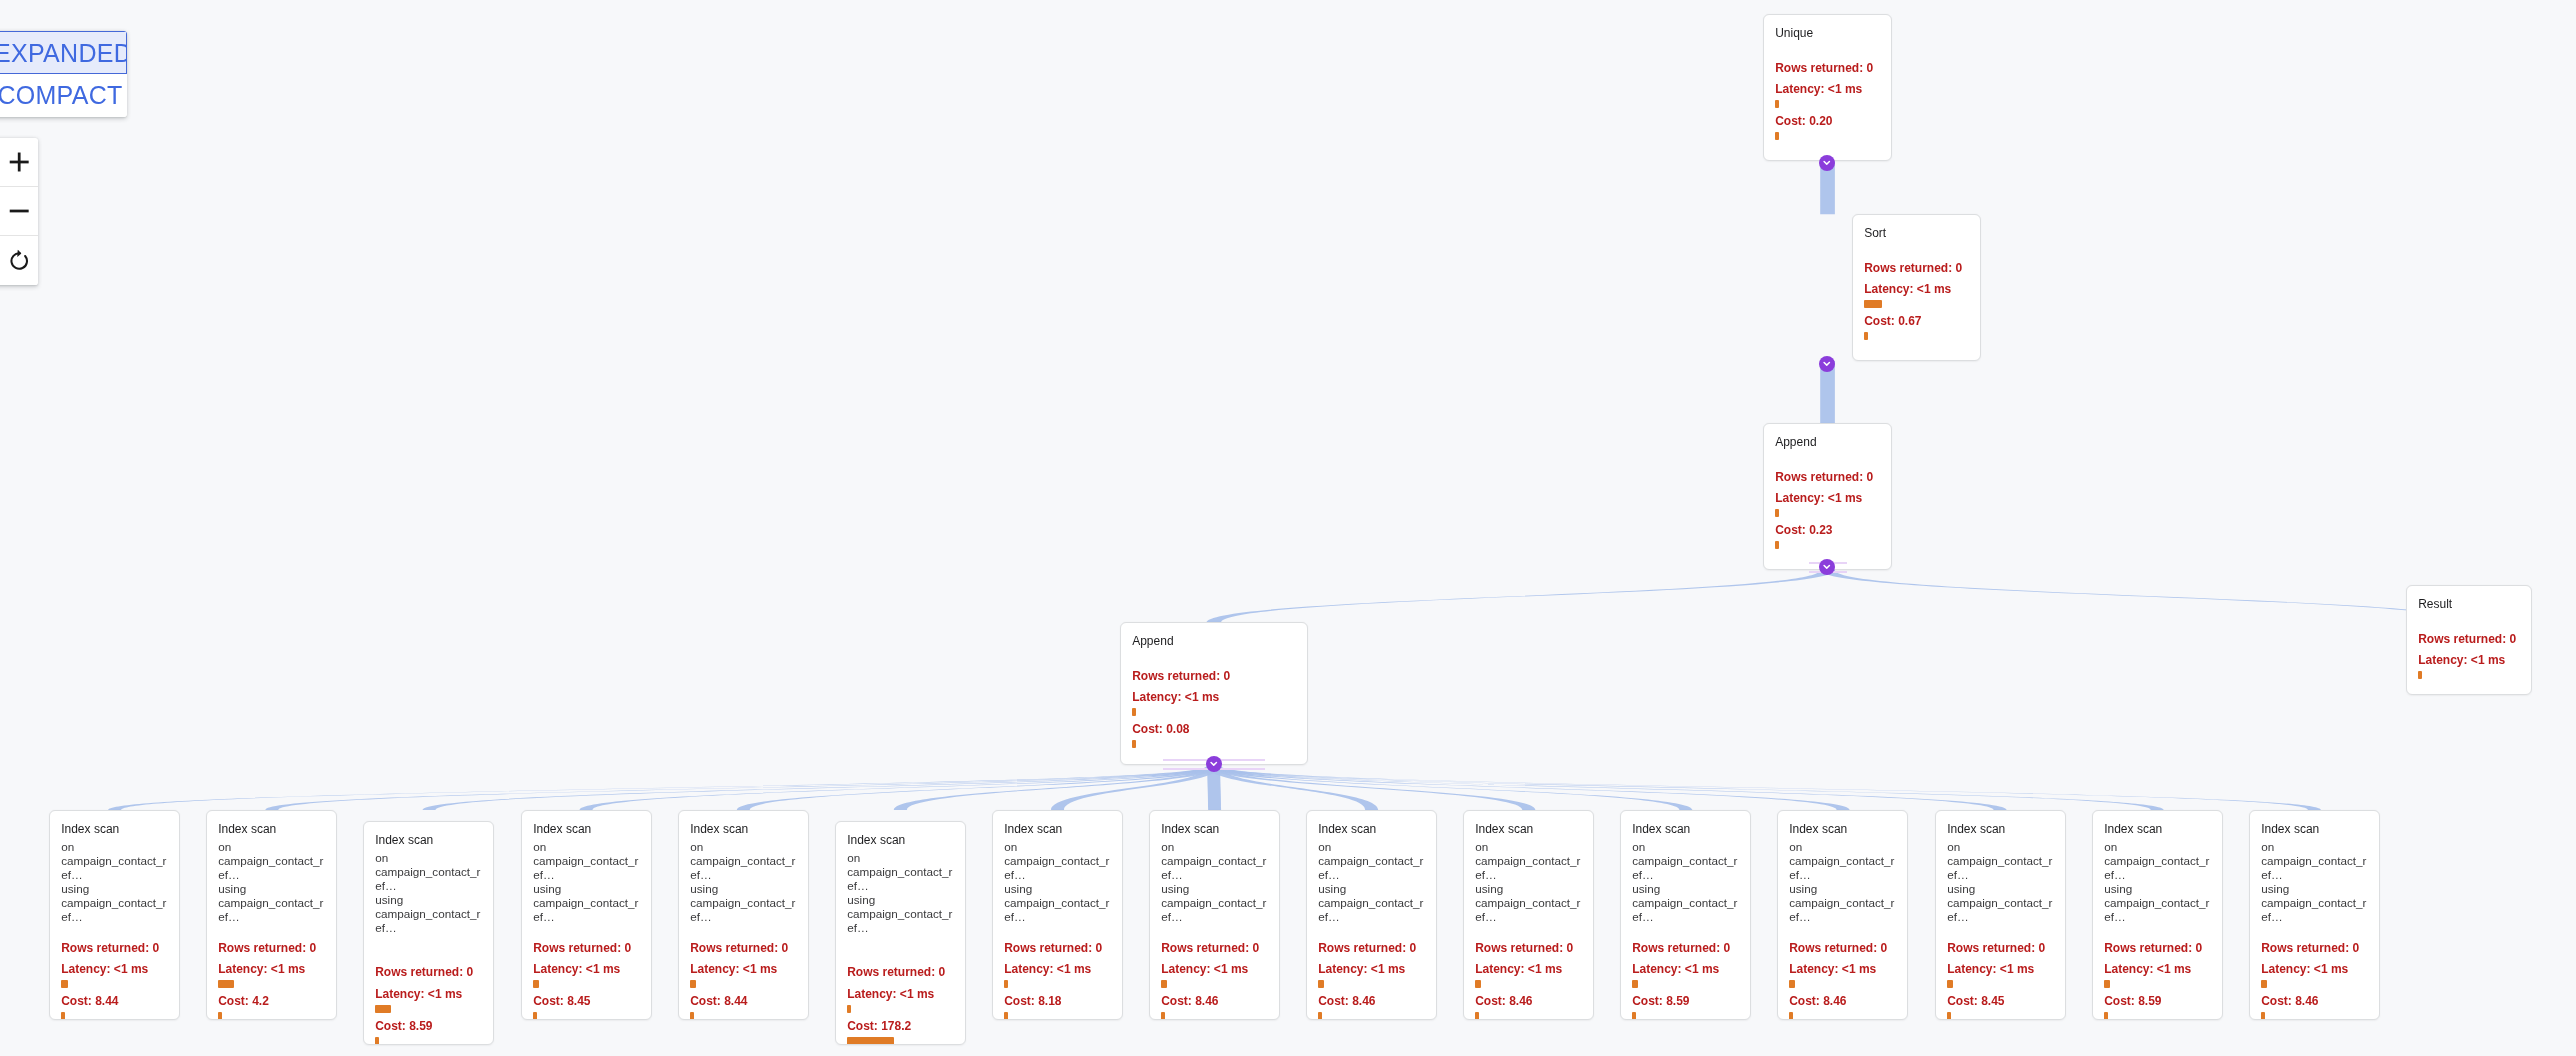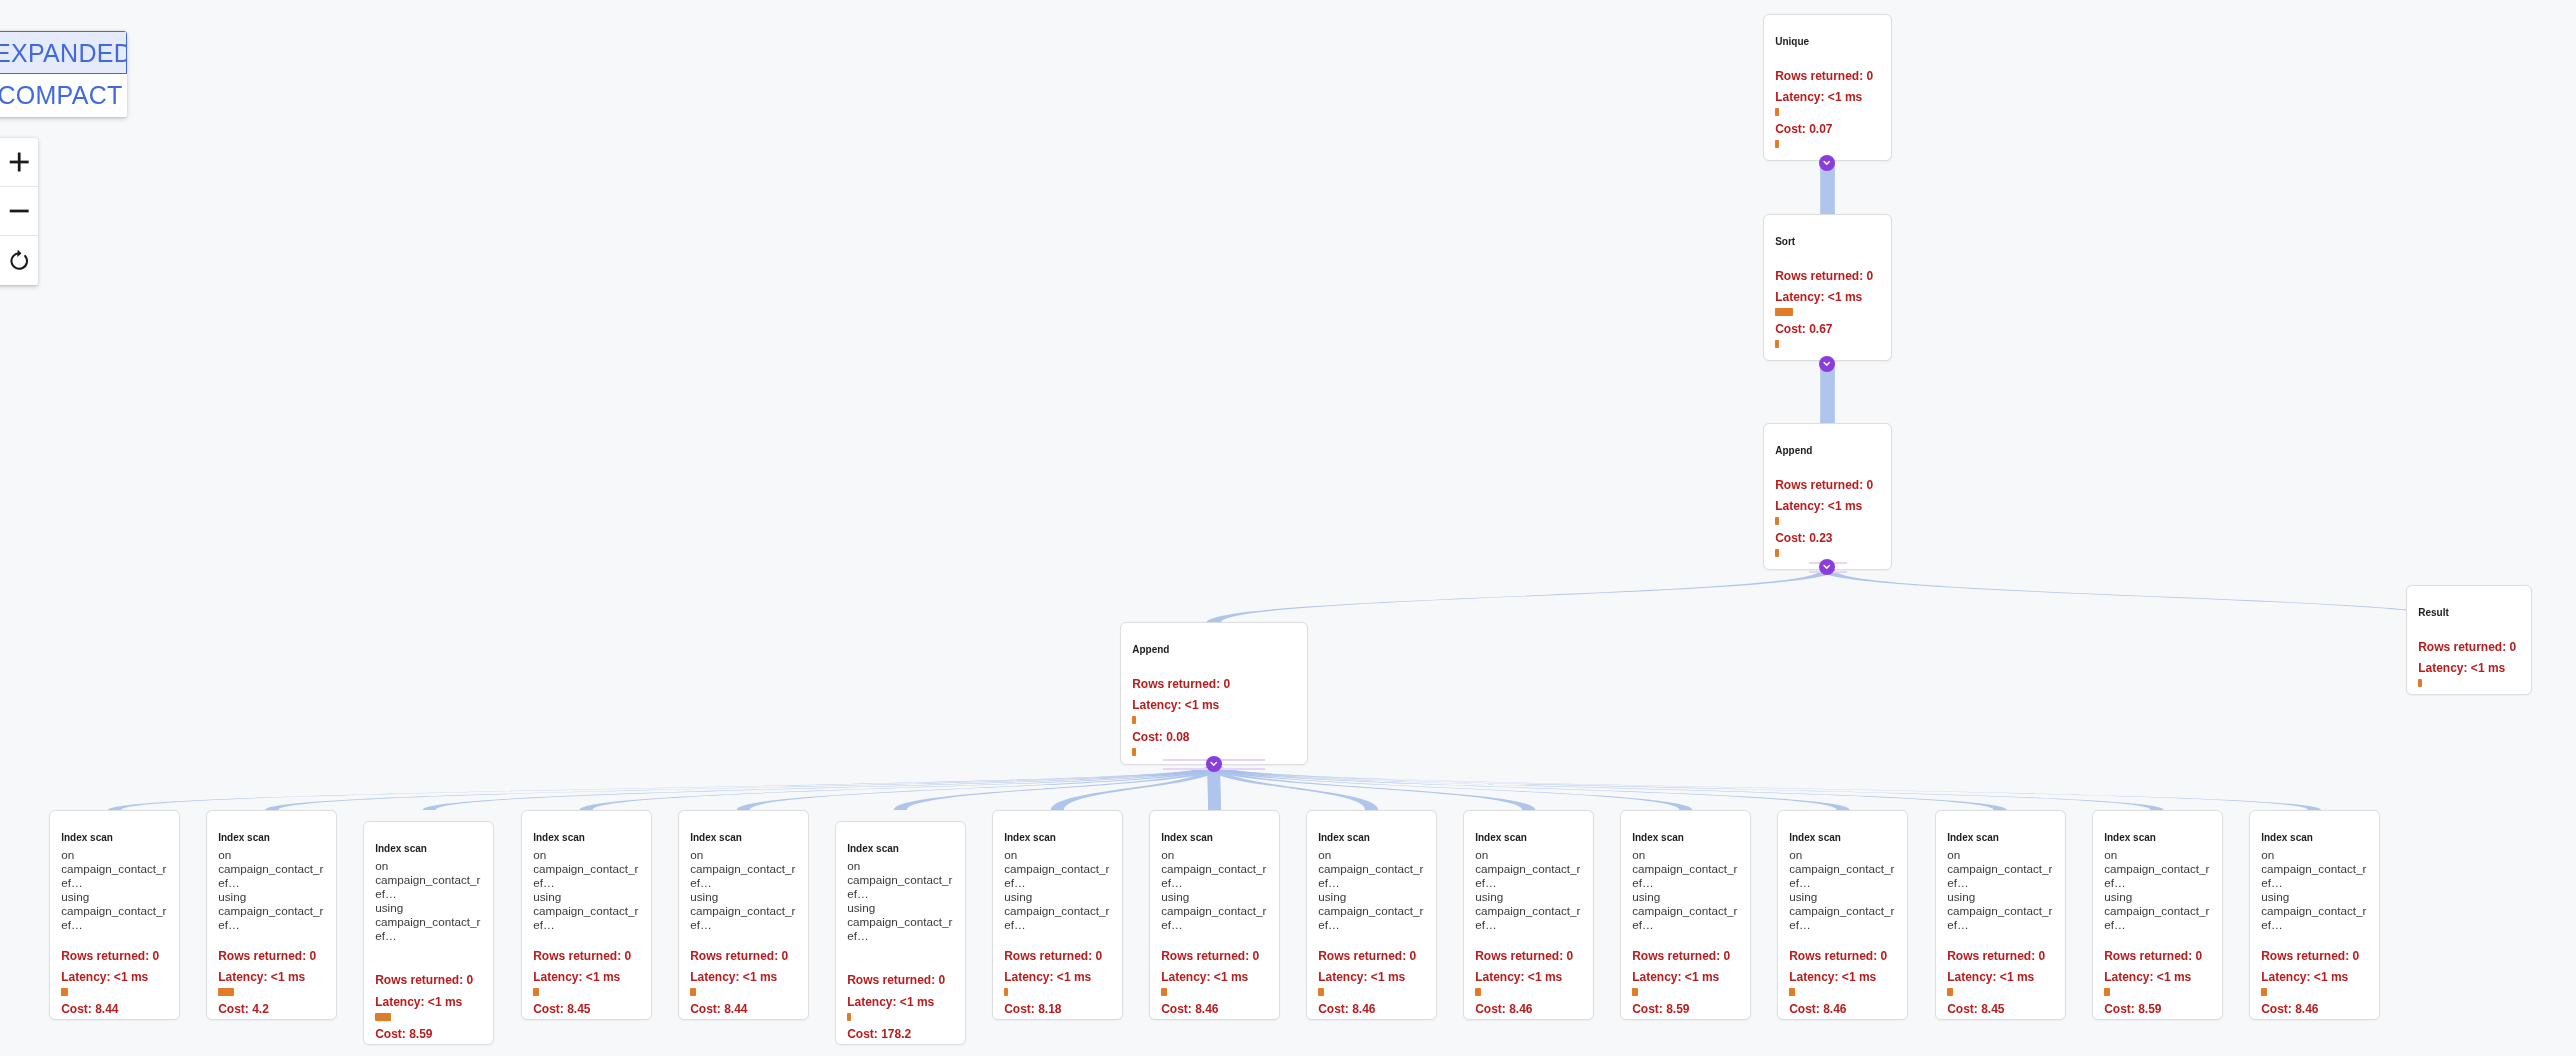--- a/index.html
+++ b/index.html
@@ -89,26 +89,25 @@
     position: absolute;
     background: #ffffff;
     border: 0.9px solid #dcdee0;
     border-radius: 6px;
     box-shadow: 0 0.9px 1.7px rgba(0,0,0,.05);
     z-index: 20;
     padding: 10.4px 11.2px 8.6px 11.2px;
     overflow: hidden;
   }
   .node-title {
-    font-size: 10px;
-    font-weight: bold;
+    font-size: 12px;
+    font-weight: normal;
     color: #1d1d1f;
     line-height: 17.3px;
     margin-bottom: 1.7px;
-    margin-top: 8px;
   }
   .node-sub {
     font-size: 11.7px;
     color: #3a3a3c;
     line-height: 14px;
     word-break: break-all;
   }
   .node-spacer { height: 15.5px; }
   .node-spacer.tall { height: 29px; }
   .stat-line {
@@ -176,24 +175,24 @@
       <path d="M1398.5,887 C1398.5,912.5 2673.5,912.5 2673.5,938 L2688.5,938 C2688.5,912.5 1413.5,912.5 1413.5,887 Z" fill="#a8c0ea" opacity="0.92"></path>
     </svg>
 
   <div id="nodes-layer">
       <div class="node" style="left: 1763px; top: 14px; width: 129px; height: 147px;">
         <div class="node-title">Unique</div>
         <div class="node-spacer"></div>
         <div class="stat-line first">Rows returned: 0</div>
         <div class="stat-line">Latency: &lt;1 ms</div>
         <div class="bar" style="width:3.5px"></div>
-        <div class="stat-line">Cost: 0.07</div>
-        <div class="bar" style="width:3.5px"></div>
-      </div>
-      <div class="node" style="left: 1763px; top: 214px; width: 129px; height: 147px;">
+        <div class="stat-line">Cost: 0.20</div>
+        <div class="bar" style="width:3.5px"></div>
+      </div>
+      <div class="node" style="left: 1852px; top: 214px; width: 129px; height: 147px;">
         <div class="node-title">Sort</div>
         <div class="node-spacer"></div>
         <div class="stat-line first">Rows returned: 0</div>
         <div class="stat-line">Latency: &lt;1 ms</div>
         <div class="bar" style="width:18px"></div>
         <div class="stat-line">Cost: 0.67</div>
         <div class="bar" style="width:3.5px"></div>
       </div>
       <div class="node" style="left: 1763px; top: 423px; width: 129px; height: 147px;">
         <div class="node-title">Append</div>

